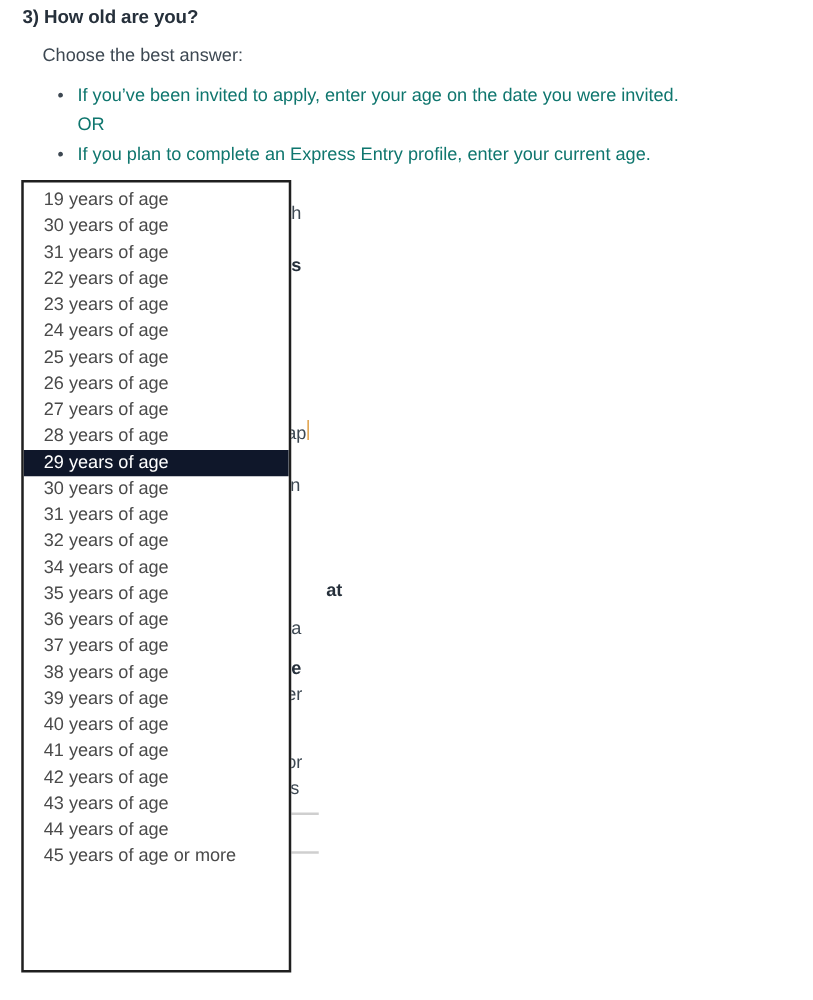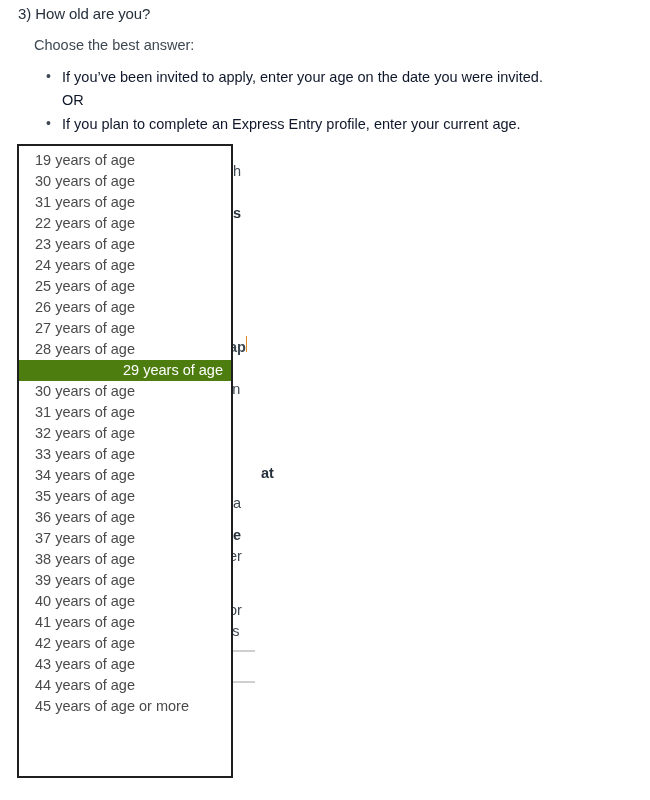--- a/index.html
+++ b/index.html
@@ -18,40 +18,40 @@
 
   
   .question-block {
     position: absolute;
     left: 18px;
     top: 4px;
     width: 614px;
   }
   .question-title {
     font-size: 15px;
-    font-weight: normal;
+    font-weight: bold;
     color: #26303b;
     margin: 0 0 12px 0;
     line-height: 1.35;
     letter-spacing: -0.1px;
   }
   .question-prompt {
     font-size: 14.5px;
     color: #3d4852;
     margin: 0 0 10px 16px;
     line-height: 1.35;
   }
   .bullet-list {
     margin: 0;
     padding: 0 0 0 28px;
     list-style: none;
   }
   .bullet-item {
     font-size: 14.5px;
-    color: #0f172a;
+    color: #0f766e;
     line-height: 1.62;
     position: relative;
     padding-left: 16px;
   }
   .bullet-item::before {
     content: "\2022";
     position: absolute;
     left: 0;
     top: -1px;
     font-size: 14px;
@@ -137,21 +137,21 @@
     </li>
     <li class="bullet-item">
       <span>If you plan to complete an Express Entry profile, enter your current age.</span>
     </li>
   </ul>
 </div>
 
 <div class="bg-layer">
   <span class="bg-text" style="left:211px; top:22px;">th</span>
   <span class="bg-text bold" style="left:211px; top:64px;">is</span>
-  <span class="bg-text" style="left:211px; top:198px;font-weight:bold;">ap</span>
+  <span class="bg-text" style="left:211px; top:198px;">ap</span>
   <span class="bg-caret" style="left:228px; top:194px; height:16px;"></span>
   <span class="bg-text" style="left:211px; top:240px;">in</span>
   <span class="bg-text bold" style="left:211px; top:324px;margin-left:32px;">at</span>
   <span class="bg-text" style="left:211px; top:354px;">ta</span>
   <span class="bg-text bold" style="left:211px; top:386px;">le</span>
   <span class="bg-text" style="left:211px; top:407px;">er</span>
   <span class="bg-text" style="left:211px; top:461px;">or</span>
   <span class="bg-text" style="left:211px; top:482px;">is</span>
   <span class="bg-rule" style="left:215px; top:508px; width:22px;"></span>
   <span class="bg-rule" style="left:215px; top:539px; width:22px;"></span>
@@ -162,25 +162,24 @@
       <li class="dropdown-option">19 years of age</li>
       <li class="dropdown-option">30 years of age</li>
       <li class="dropdown-option">31 years of age</li>
       <li class="dropdown-option">22 years of age</li>
       <li class="dropdown-option">23 years of age</li>
       <li class="dropdown-option">24 years of age</li>
       <li class="dropdown-option">25 years of age</li>
       <li class="dropdown-option">26 years of age</li>
       <li class="dropdown-option">27 years of age</li>
       <li class="dropdown-option">28 years of age</li>
-      <li class="dropdown-option selected" style="background: #4d7c0f; text-align: right;">29 years of age</li>
+      <li class="dropdown-option selected" style="background: #0f172a;">29 years of age</li>
       <li class="dropdown-option">30 years of age</li>
       <li class="dropdown-option">31 years of age</li>
       <li class="dropdown-option">32 years of age</li>
-      <li class="dropdown-option">33 years of age</li>
       <li class="dropdown-option">34 years of age</li>
       <li class="dropdown-option">35 years of age</li>
       <li class="dropdown-option">36 years of age</li>
       <li class="dropdown-option">37 years of age</li>
       <li class="dropdown-option">38 years of age</li>
       <li class="dropdown-option">39 years of age</li>
       <li class="dropdown-option">40 years of age</li>
       <li class="dropdown-option">41 years of age</li>
       <li class="dropdown-option">42 years of age</li>
       <li class="dropdown-option">43 years of age</li>

